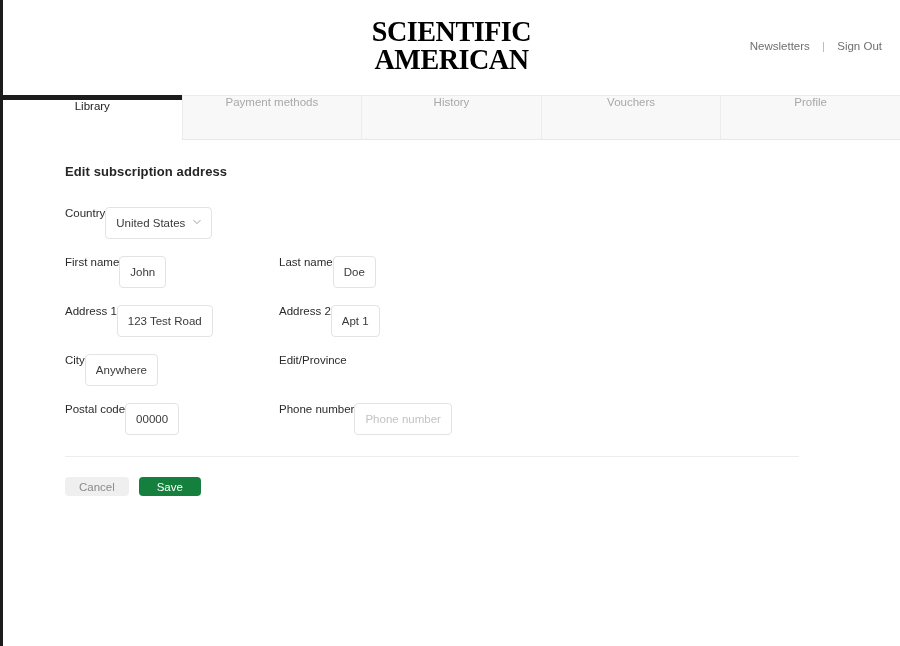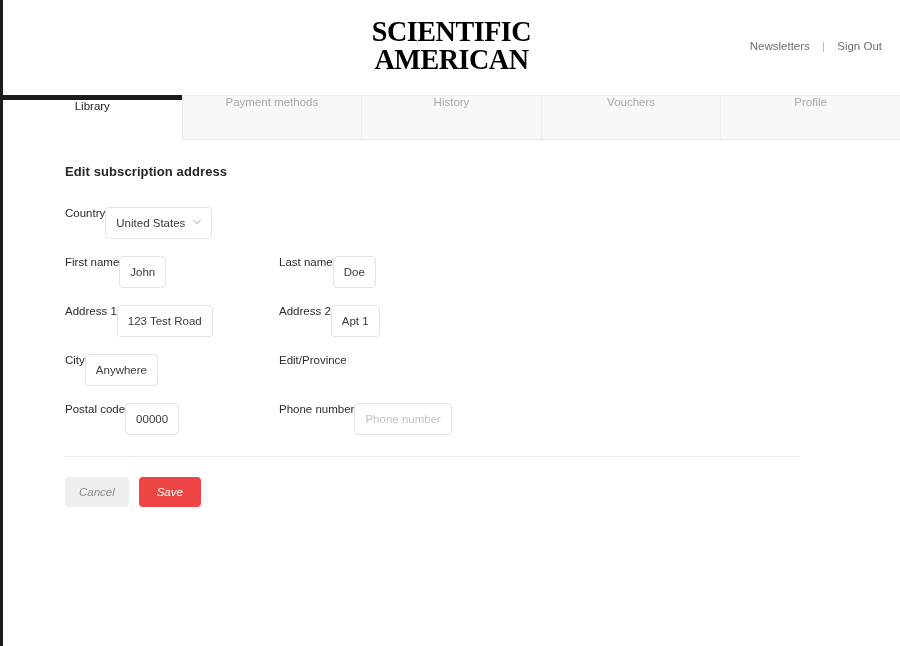--- a/index.html
+++ b/index.html
@@ -155,39 +155,38 @@
     height: 1px;
     background: #ededed;
     margin: 21px 0 20px 0;
   }
 
   .buttons {
     display: flex;
     gap: 10px;
   }
   .btn {
-    height: 30px;
+    height: 19px;
     min-width: 62px;
     padding: 8px 14px;
     border: none;
     border-radius: 4px;
     font-family: "Liberation Sans", sans-serif;
     font-size: 11.5px;
     cursor: pointer;
     display: inline-flex;
     align-items: center;
     justify-content: center;
-    font-style: italic;
   }
   .btn-cancel {
     background: #efefef;
     color: #8a8a8a;
   }
   .btn-save {
-    background: #ef4444;
+    background: #15803d;
     color: #ffffff;
   }
 </style>
 </head>
 <body>
 
 <div class="viewport">
 
   <div class="header">
     <div class="logo">

